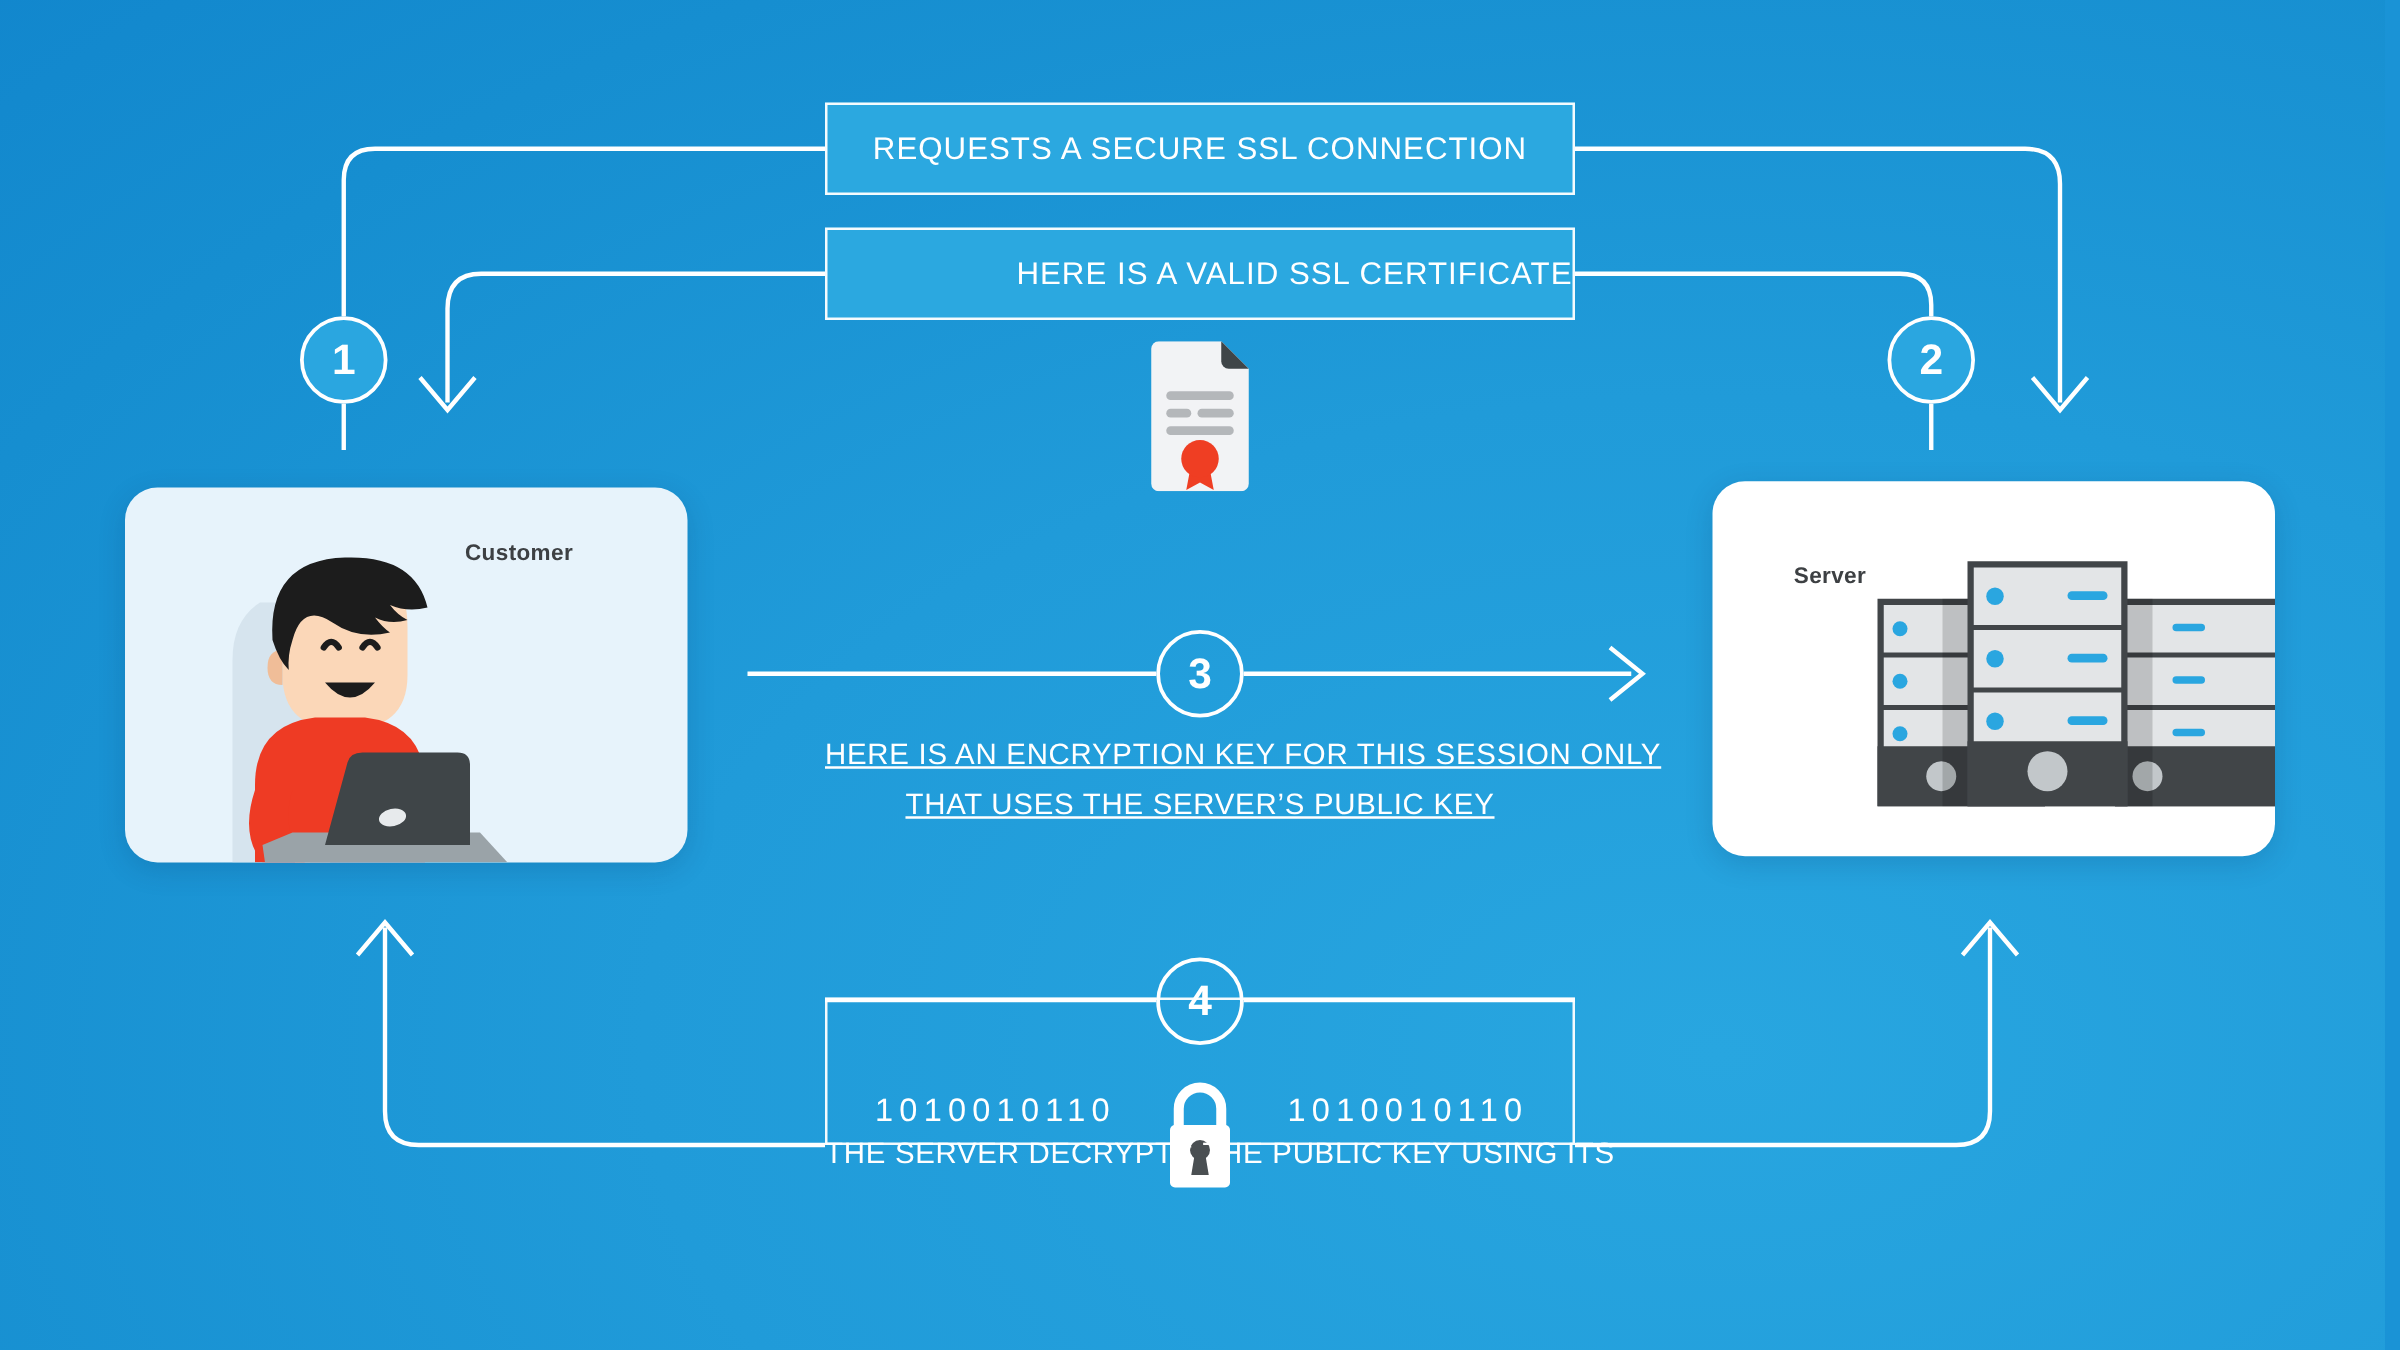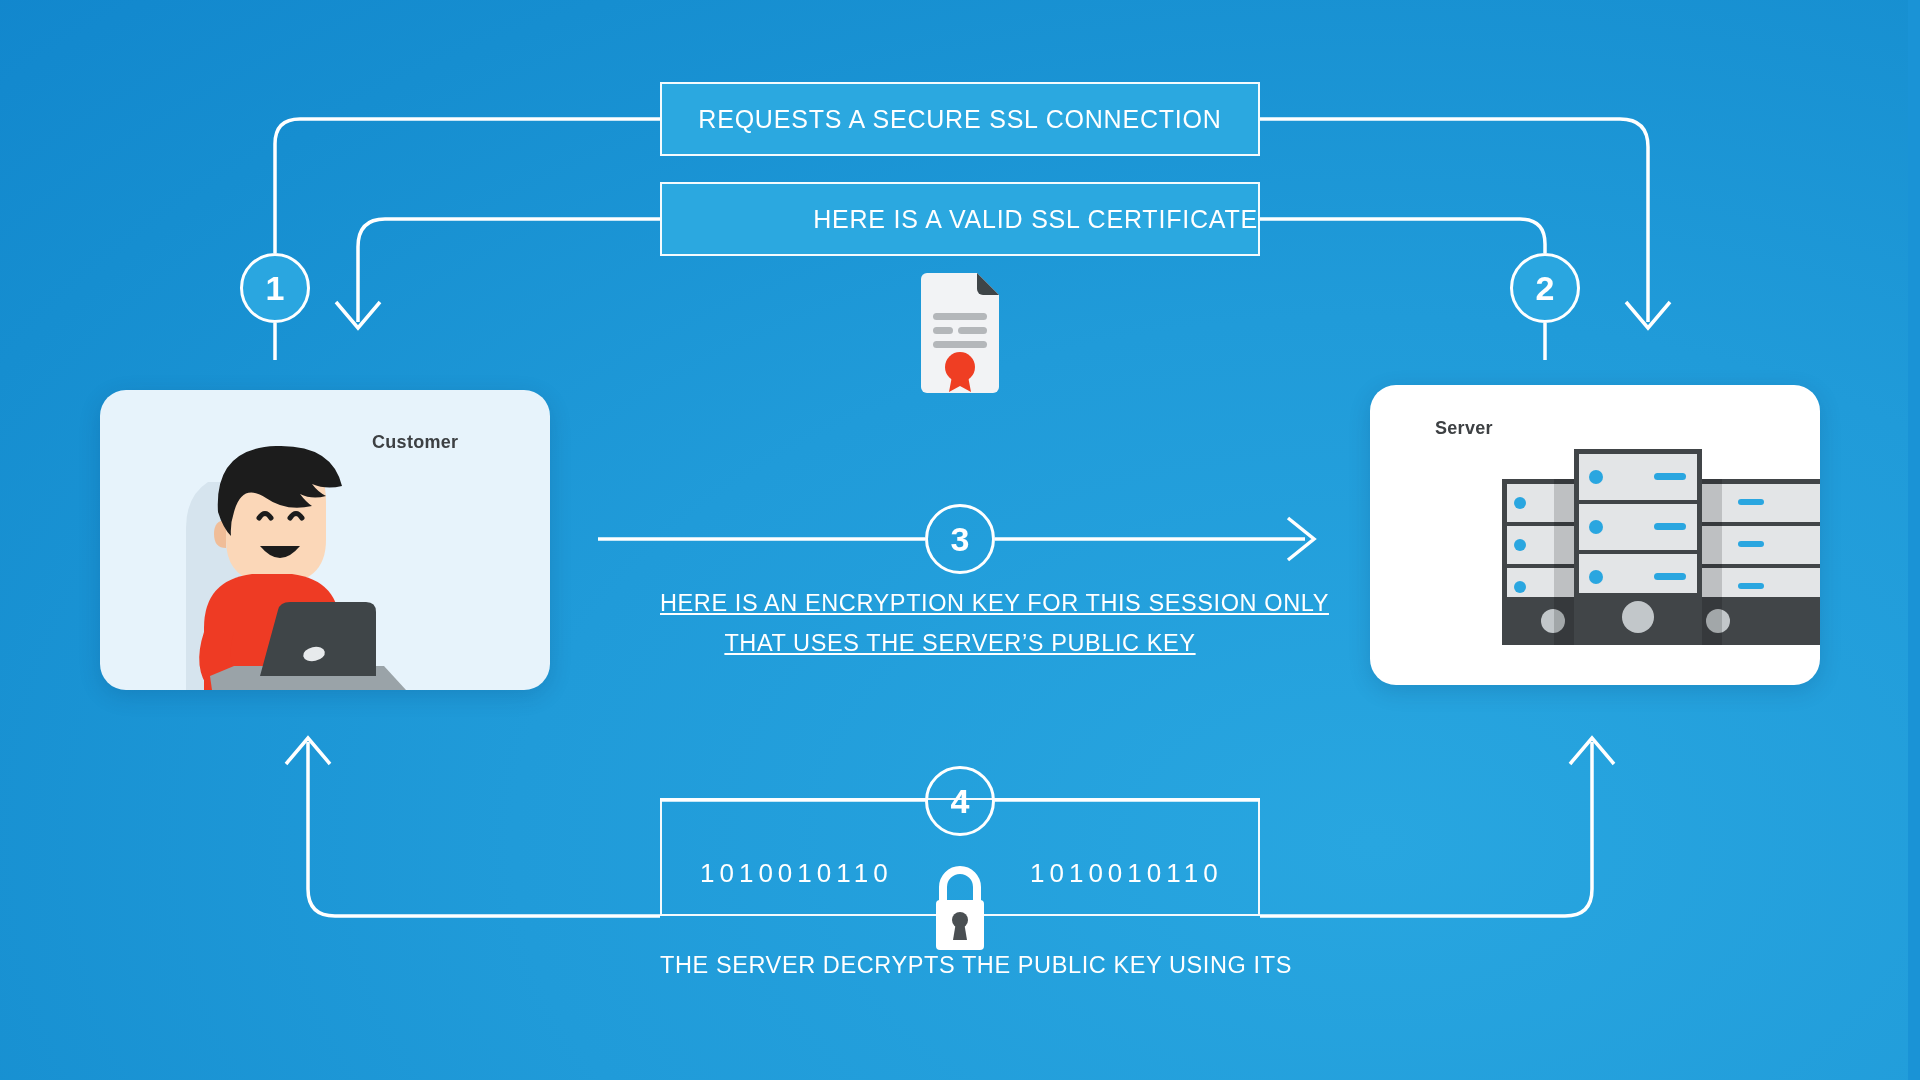--- a/index.html
+++ b/index.html
@@ -58,34 +58,35 @@
     box-shadow:0 6px 22px rgba(0,40,80,.16);
     overflow:hidden;
   }
   #customer-card{left:100px;top:390px;width:450px;height:300px;background:#e7f3fb;}
   #server-card{left:1370px;top:385px;width:450px;height:300px;background:#ffffff;}
   .card-title{
     position:absolute;color:#3d4043;font-weight:700;font-size:18px;
     letter-spacing:.3px;
   }
   #customer-title{left:372px;top:432px;}
-  #server-title{left:1435px;top:418px;}
+  #server-title{left:1435px;top:450px;}
 
   
   .caption{
     position:absolute;color:#ffffff;text-align:center;
     font-size:23.5px;letter-spacing:.6px;line-height:40px;white-space:nowrap;
   }
   #caption-3{left:660px;top:583px;width:600px;text-decoration:underline;}
-  #caption-4{left:660px;top:945px;width:600px;}
+  #caption-4{left:660px;top:902px;width:600px;}
 
   
   .binary{
     position:absolute;color:#ffffff;font-size:26px;letter-spacing:5px;
     white-space:nowrap;
+    margin-top:15px;
   }
   #binary-left{left:700px;top:858px;}
   #binary-right{left:1030px;top:858px;}
 
   #box-4{
     position:absolute;left:660px;top:798px;width:600px;height:118px;
     border:2px solid rgba(255,255,255,.95);box-sizing:border-box;
     background:transparent;
   }
 </style>

